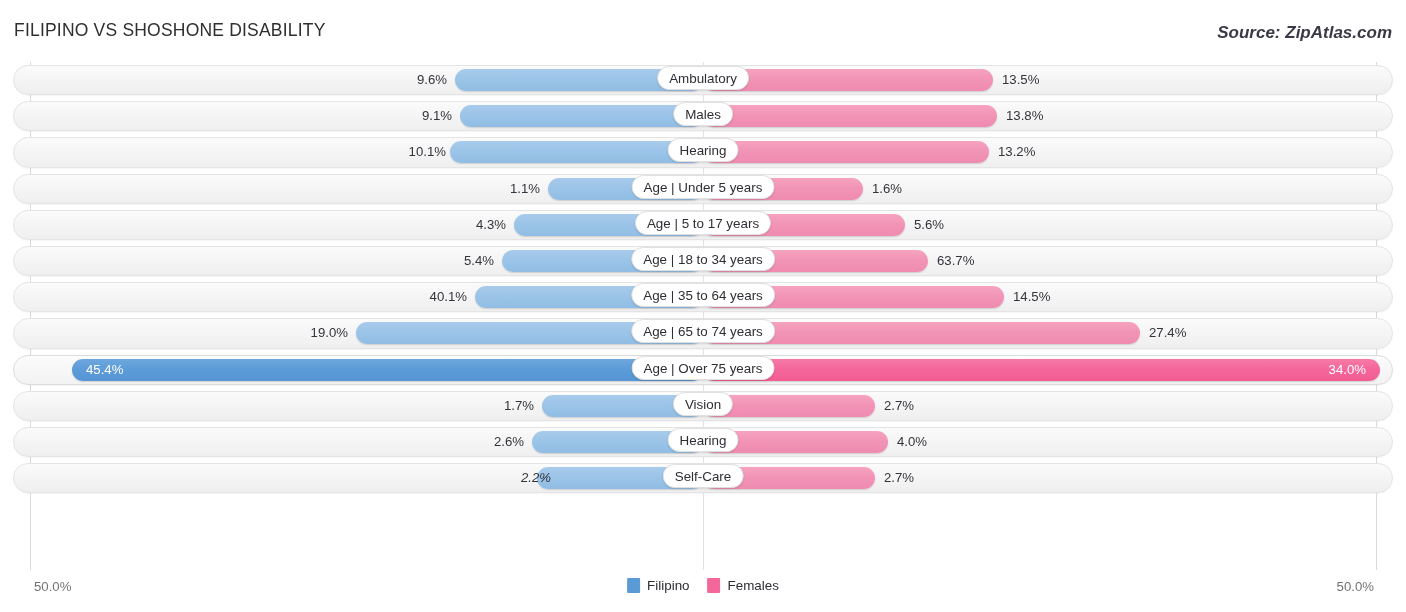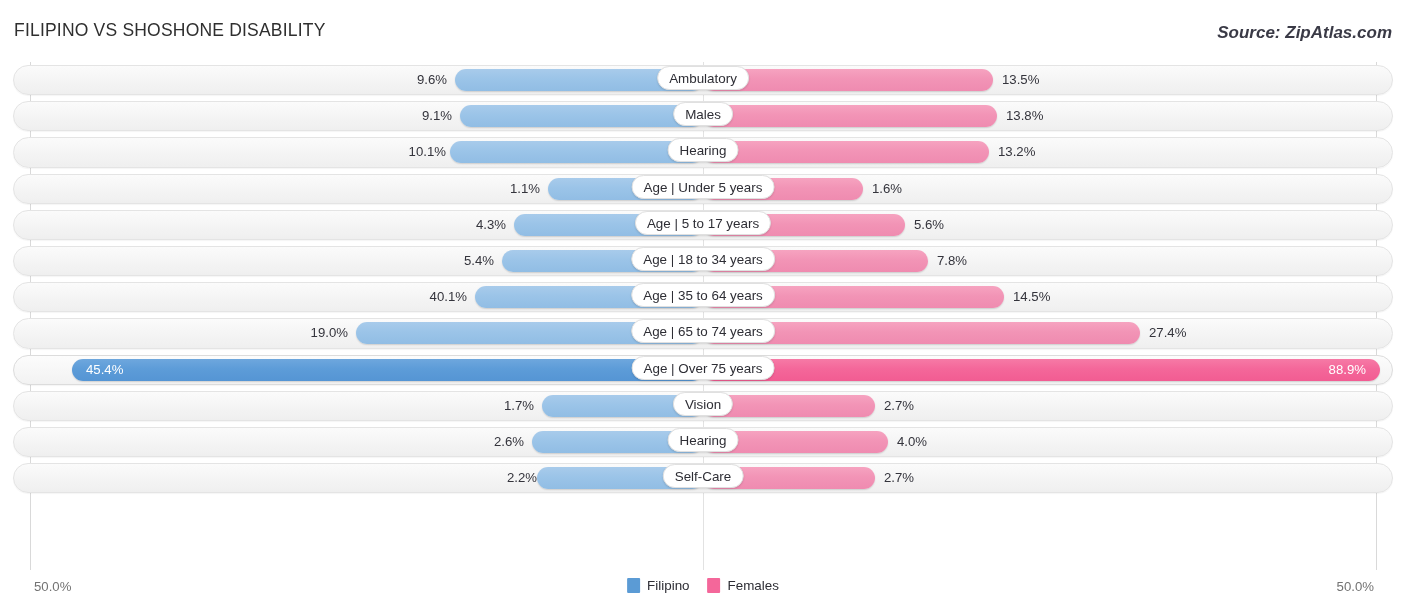--- a/index.html
+++ b/index.html
@@ -216,21 +216,21 @@
           <div class="bar right" style="left: 703px; width: 202px;"></div>
           <div class="val lv" style="left: 418px; width: 88px;">4.3%</div>
           <div class="val rv" style="left: 914px; width: 90px;">5.6%</div>
           <div class="pill">Age | 5 to 17 years</div>
         </div>
         <div class="row">
           <div class="track"></div>
           <div class="bar left" style="left: 502px; width: 201px;"></div>
           <div class="bar right" style="left: 703px; width: 225px;"></div>
           <div class="val lv" style="left: 406px; width: 88px;">5.4%</div>
-          <div class="val rv" style="left: 937px; width: 90px;">7.8%</div>
+          <div class="val rv" style="left: 937px; width: 90px;">63.7%</div>
           <div class="pill">Age | 18 to 34 years</div>
         </div>
         <div class="row">
           <div class="track"></div>
           <div class="bar left" style="left: 475px; width: 228px;"></div>
           <div class="bar right" style="left: 703px; width: 301px;"></div>
           <div class="val lv" style="left: 379px; width: 88px;">40.1%</div>
           <div class="val rv" style="left: 1013px; width: 90px;">14.5%</div>
           <div class="pill">Age | 35 to 64 years</div>
         </div>
@@ -240,21 +240,21 @@
           <div class="bar right" style="left: 703px; width: 437px;"></div>
           <div class="val lv" style="left: 260px; width: 88px;">19.0%</div>
           <div class="val rv" style="left: 1149px; width: 90px;">27.4%</div>
           <div class="pill">Age | 65 to 74 years</div>
         </div>
         <div class="row hl">
           <div class="track"></div>
           <div class="bar left" style="left: 72px; width: 631px;"></div>
           <div class="bar right" style="left: 703px; width: 677px;"></div>
           <div class="val lv inside" style="left: 86px; width: 90px; text-align: left;">45.4%</div>
-          <div class="val rv inside" style="left: 1276px; width: 90px; text-align: right;">88.9%</div>
+          <div class="val rv inside" style="left: 1276px; width: 90px; text-align: right;">34.0%</div>
           <div class="pill">Age | Over 75 years</div>
         </div>
         <div class="row">
           <div class="track"></div>
           <div class="bar left" style="left: 542px; width: 161px;"></div>
           <div class="bar right" style="left: 703px; width: 172px;"></div>
           <div class="val lv" style="left: 446px; width: 88px;">1.7%</div>
           <div class="val rv" style="left: 884px; width: 90px;">2.7%</div>
           <div class="pill">Vision</div>
         </div>
@@ -263,21 +263,21 @@
           <div class="bar left" style="left: 532px; width: 171px;"></div>
           <div class="bar right" style="left: 703px; width: 185px;"></div>
           <div class="val lv" style="left: 436px; width: 88px;">2.6%</div>
           <div class="val rv" style="left: 897px; width: 90px;">4.0%</div>
           <div class="pill">Hearing</div>
         </div>
         <div class="row">
           <div class="track"></div>
           <div class="bar left" style="left: 537px; width: 166px;"></div>
           <div class="bar right" style="left: 703px; width: 172px;"></div>
-          <div class="val lv" style="left: 449px; width: 88px;">2.2%</div>
+          <div class="val lv" style="left: 463px; width: 88px; font-style: italic;">2.2%</div>
           <div class="val rv" style="left: 884px; width: 90px;">2.7%</div>
           <div class="pill">Self-Care</div>
         </div>
       </div>
   </div>
 
   <div class="footer">
     <div class="axis-left">50.0%</div>
     <div class="axis-right">50.0%</div>
     <div class="legend" id="legend">

